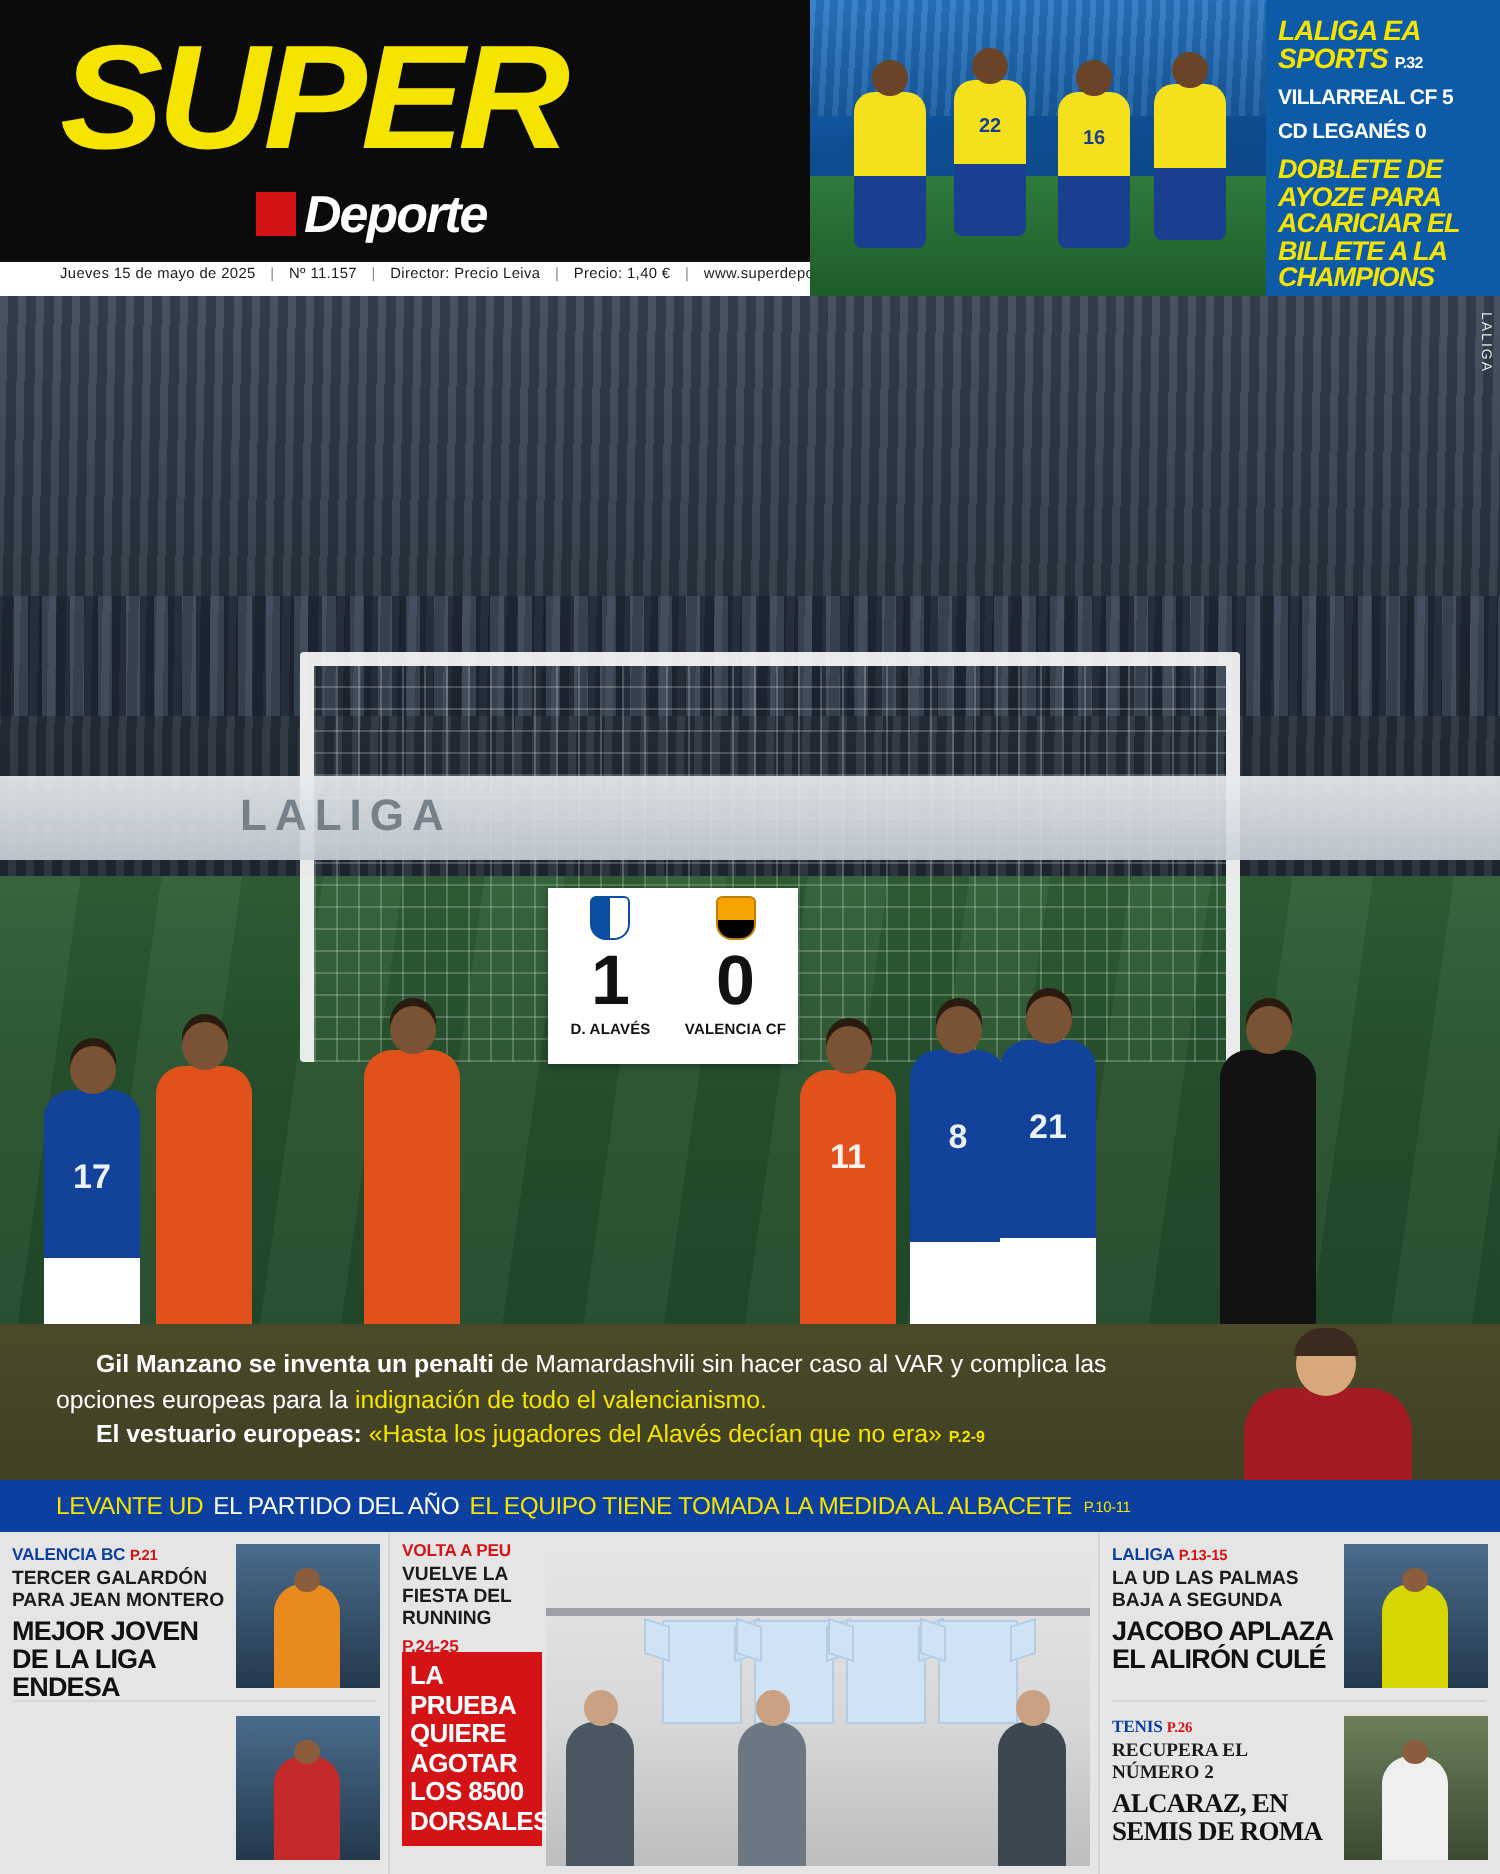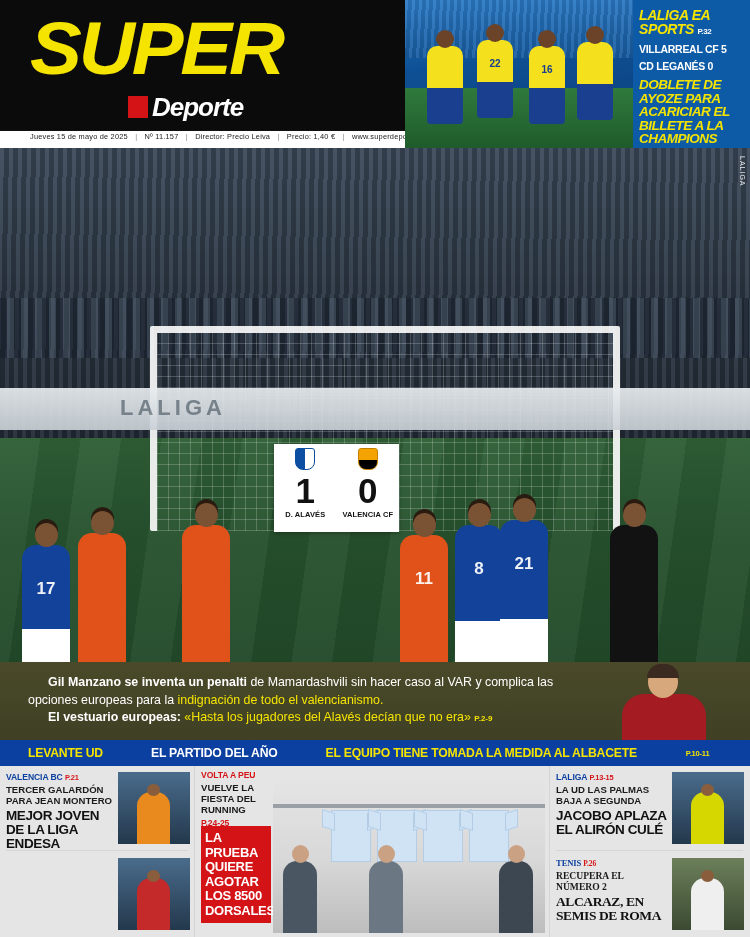--- a/index.html
+++ b/index.html
@@ -286,21 +286,21 @@
   }
 
   
   .levante-bar {
     position: absolute; top: 740px; left: 0;
     width: 750px; height: 26px;
     background: #0b3fa0;
     color: #fff;
     display: flex; align-items: center;
     padding-left: 28px;
-    font-size: 12.2px; font-weight: 700; letter-spacing: -0.2px; gap: 43px;
+    font-size: 12.2px; font-weight: 400; letter-spacing: -0.2px;
   }
   .levante-bar .yellow { color: #f5e400; }
   .levante-bar .pg { font-size: 7.5px; color: #f5e400; margin-left: 6px; }
   .levante-bar .w { color: #fff; margin: 0 5px; }
 
   
   .bottom {
     position: absolute; top: 766px; left: 0;
     width: 750px; height: 171px;
     display: flex;

